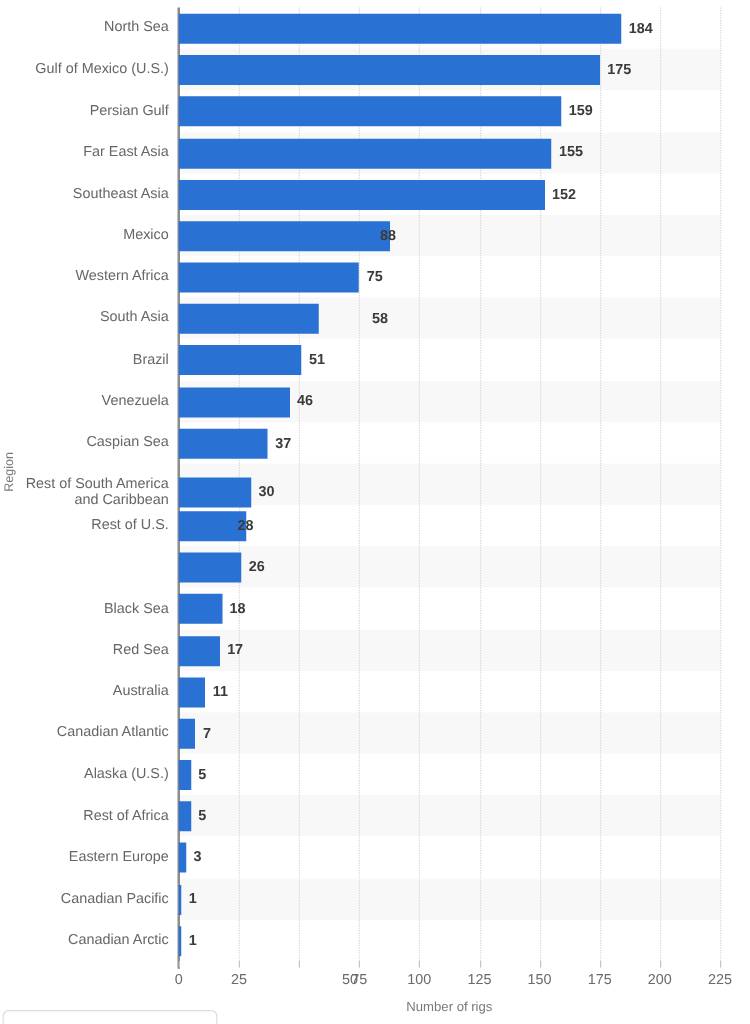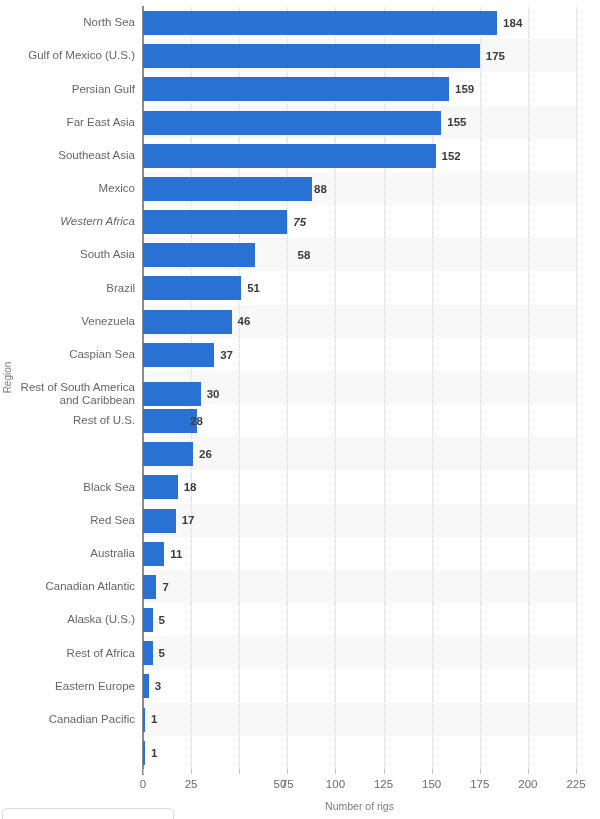--- a/index.html
+++ b/index.html
@@ -214,23 +214,23 @@
         <div class="val-label" style="left: 447.289px;">155</div>
       </div>
       <div class="row" style="top: 138.696px;">
         <div class="cat-label">Southeast Asia</div>
         <div class="bar" style="width: 292.516px; background: rgb(42, 113, 212);"></div>
         <div class="val-label" style="left: 441.516px;">152</div>
       </div>
       <div class="row" style="top: 171.87px;">
         <div class="cat-label">Mexico</div>
         <div class="bar" style="width: 169.351px; background: rgb(42, 113, 212);"></div>
-        <div class="val-label" style="left: 314px; text-align: right;">88</div>
-      </div>
-      <div class="row" style="top: 205.043px; font-style: italic;">
+        <div class="val-label" style="left: 304px; text-align: right;">88</div>
+      </div>
+      <div class="row" style="top: 205.043px;">
         <div class="cat-label">Western Africa</div>
         <div class="bar" style="width: 144.333px; background: rgb(42, 113, 212);"></div>
         <div class="val-label" style="left: 293.333px;">75</div>
       </div>
       <div class="row" style="top: 238.217px;">
         <div class="cat-label">South Asia</div>
         <div class="bar" style="width: 111.618px; background: rgb(42, 113, 212);"></div>
         <div class="val-label" style="left: 260.618px; margin-left: 37px;">58</div>
       </div>
       <div class="row" style="top: 271.391px; padding-left: 24px;">
@@ -297,20 +297,21 @@
         <div class="cat-label">Eastern Europe</div>
         <div class="bar" style="width: 5.77333px; background: rgb(42, 113, 212);"></div>
         <div class="val-label" style="left: 154.773px;">3</div>
       </div>
       <div class="row" style="top: 702.652px;">
         <div class="cat-label">Canadian Pacific</div>
         <div class="bar" style="width: 1.92444px; background: rgb(42, 113, 212);"></div>
         <div class="val-label" style="left: 150.924px;">1</div>
       </div>
       <div class="row" style="top: 735.826px;">
+        <div class="cat-label">Canadian Arctic</div>
         <div class="bar" style="width: 1.92444px; background: rgb(42, 113, 212);"></div>
         <div class="val-label" style="left: 150.924px;">1</div>
       </div>
     </div>
 
   <div id="xticks">
       <div class="x-tick-mark" style="left: 143px;"></div>
       <div class="x-tick" style="left: 143px;">0</div>
       <div class="x-tick-mark" style="left: 191.111px;"></div>
       <div class="x-tick" style="left: 191.111px;">25</div>

